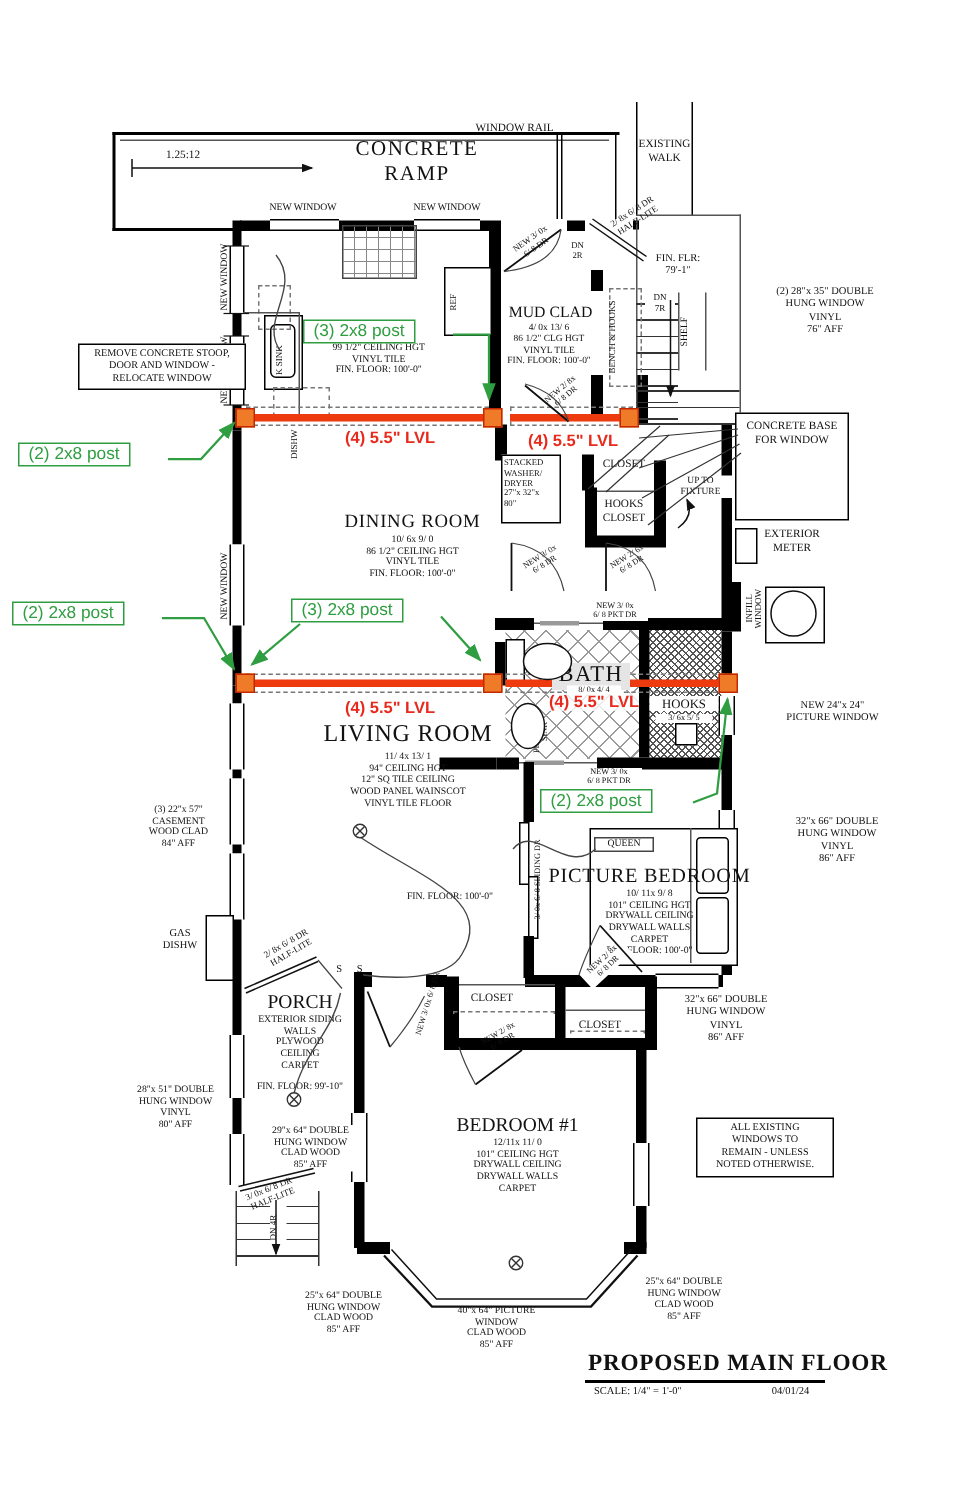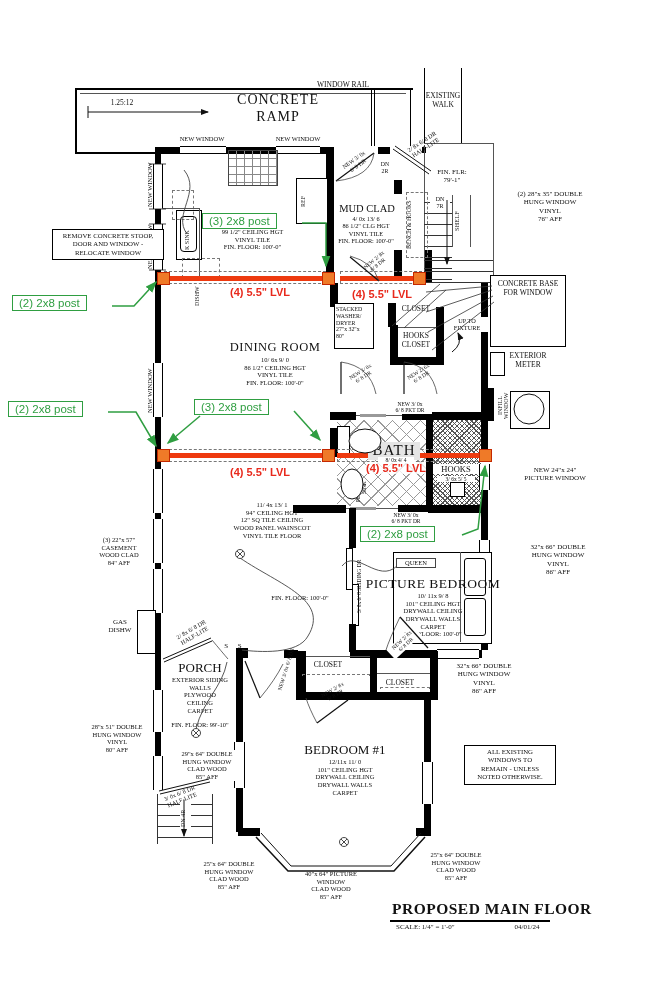--- a/index.html
+++ b/index.html
@@ -276,20 +276,21 @@
   <div class="t" style="left:378px;top:457px;width:36px;font-size:5.5px;background:#fff;">8/ 0x 4/ 4</div>
   <div class="t" style="left:433px;top:464px;width:46px;font-size:8.5px;background:#fff;">HOOKS</div>
   <div class="t" style="left:437px;top:476px;width:38px;font-size:5.5px;background:#fff;">3/ 6x 5/ 5</div>
   <div class="vt" style="left:356px;top:468px;width:17px;height:40px;font-size:5.5px;">PEDESTAL
 SINK</div>
   <div class="t" style="left:384px;top:512px;width:44px;font-size:5.5px;background:#fff;">NEW 3/ 0x
 6/ 8 PKT DR</div>
   <div class="t" style="left:522px;top:466px;width:66px;font-size:7px;">NEW 24"x 24"
 PICTURE WINDOW</div>
 
+  <div class="t" style="left:202px;top:481px;width:140px;font-size:16px;letter-spacing:0.5px;">LIVING ROOM</div>
   <div class="t" style="left:202px;top:501px;width:140px;font-size:6.5px;">11/ 4x 13/ 1
 94" CEILING HGT
 12" SQ TILE CEILING
 WOOD PANEL WAINSCOT
 VINYL TILE FLOOR</div>
   <div class="t" style="left:256px;top:594px;width:88px;font-size:6.5px;">FIN. FLOOR: 100'-0"</div>
   <div class="t" style="left:90px;top:536px;width:58px;font-size:6.5px;">(3) 22"x 57"
 CASEMENT
 WOOD CLAD
 84" AFF</div>

